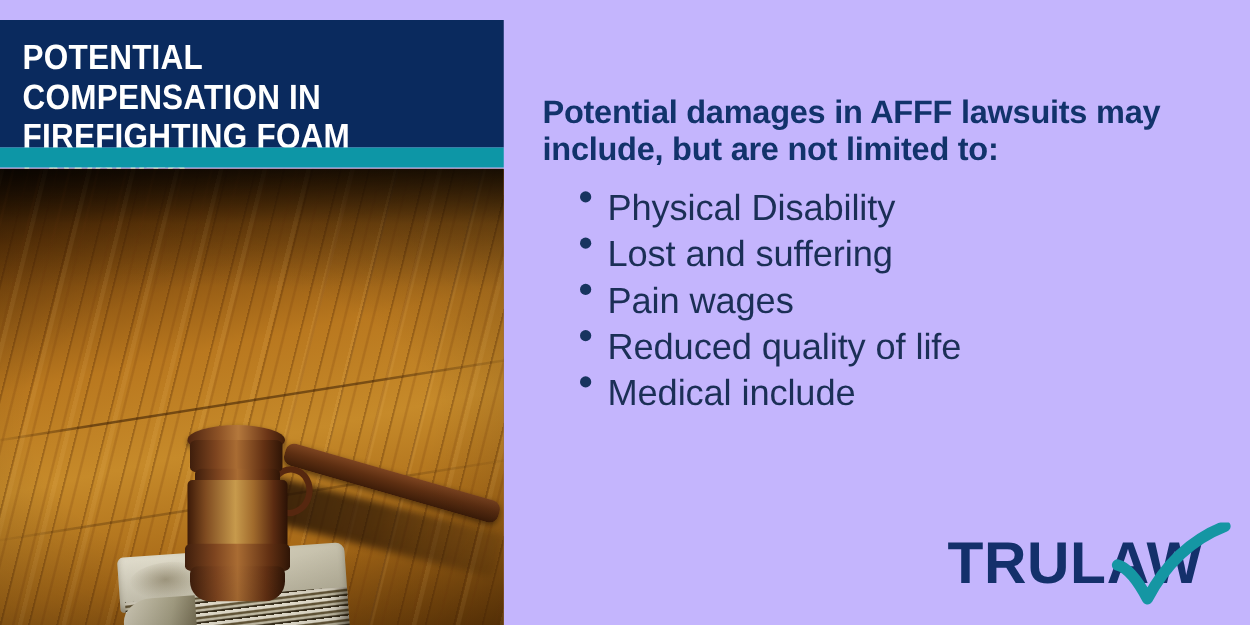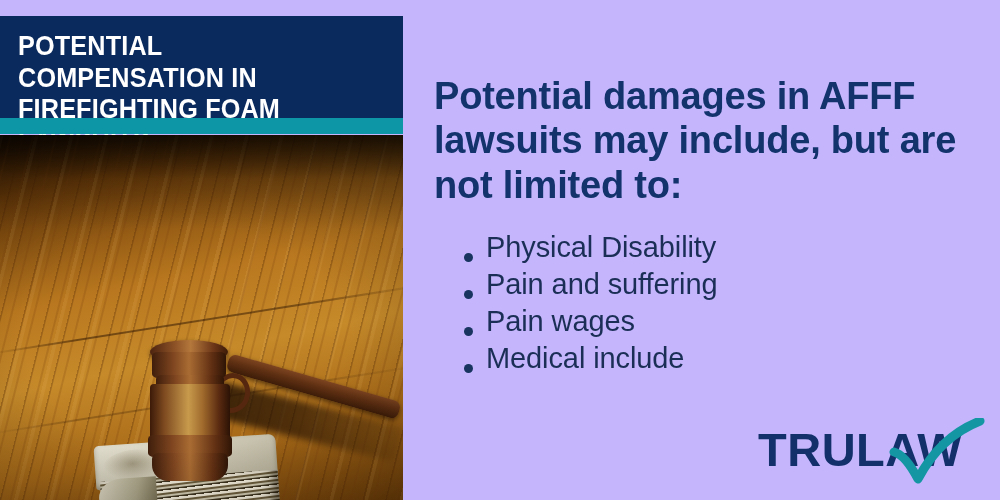--- a/index.html
+++ b/index.html
@@ -217,34 +217,34 @@
 
   
   .content {
     position: absolute;
     left: 434px;
     top: 74px;
     width: 546px;
   }
   .headline {
     color: #12336b;
-    font-size: 38px;
+    font-size: 26px;
     font-weight: 700;
     line-height: 1.17;
     letter-spacing: -0.2px;
     margin: 0;
   }
   .bullets {
     list-style: none;
     margin: 18px 0 0 0;
     padding: 0;
   }
   .bullet-row {
     display: flex;
-    align-items: flex-end;
+    align-items: flex-start;
     height: 37px;
   }
   .dot {
     width: 9px;
     height: 9px;
     border-radius: 50%;
     background: #18345f;
     margin-left: 30px;
     margin-right: 13px;
     flex: 0 0 auto;
@@ -325,25 +325,29 @@
 
   <div class="content">
     <h1 class="headline">Potential damages in AFFF lawsuits may include, but are not limited to:</h1>
     <ul class="bullets">
       <li class="bullet-row">
         <span class="dot"></span>
         <span class="bullet-label">Physical Disability</span>
       </li>
       <li class="bullet-row">
         <span class="dot"></span>
-        <span class="bullet-label">Pain and suffering</span>
+        <span class="bullet-label">Lost and suffering</span>
       </li>
       <li class="bullet-row">
         <span class="dot"></span>
         <span class="bullet-label">Pain wages</span>
+      </li>
+      <li class="bullet-row">
+        <span class="dot"></span>
+        <span class="bullet-label">Reduced quality of life</span>
       </li>
       <li class="bullet-row">
         <span class="dot"></span>
         <span class="bullet-label">Medical include</span>
       </li>
     </ul>
   </div>
 
   <div class="logo">
     <div class="logo-word">TRULAW</div>

